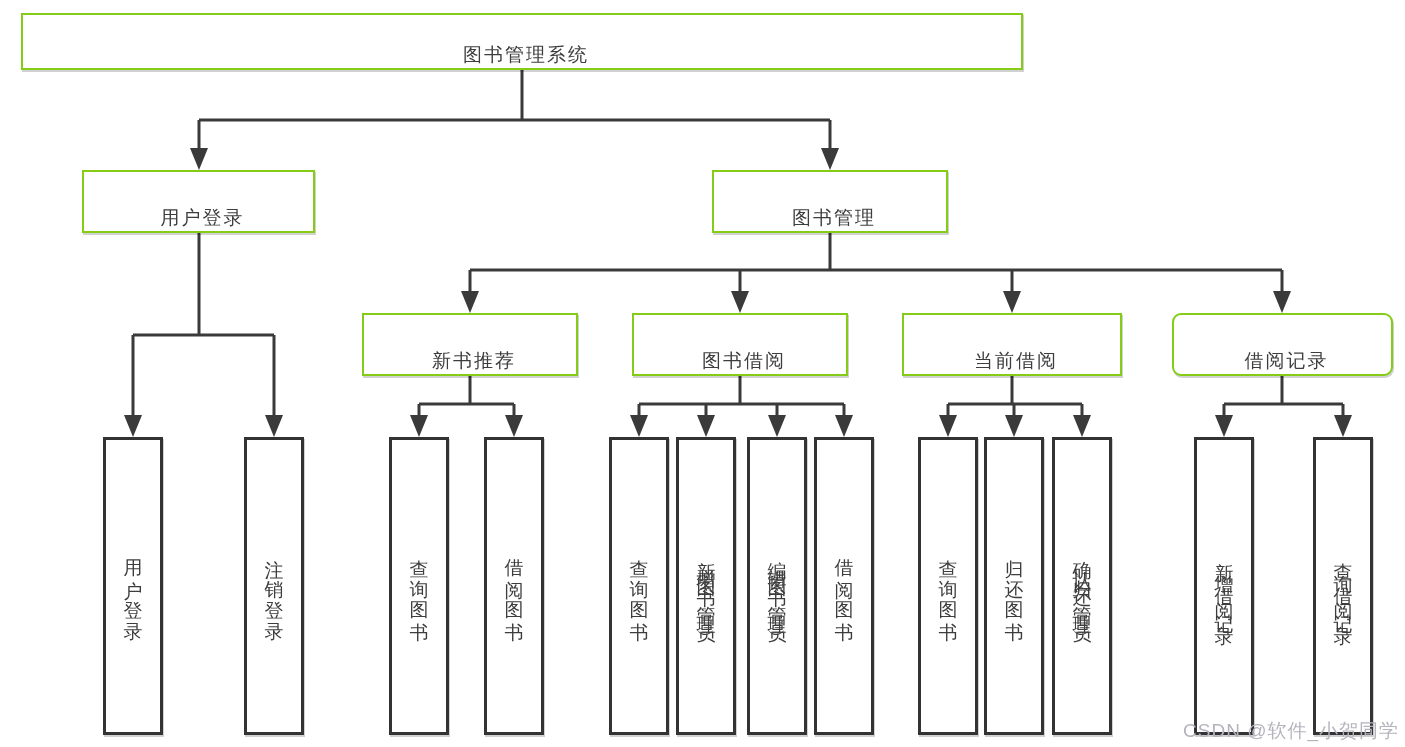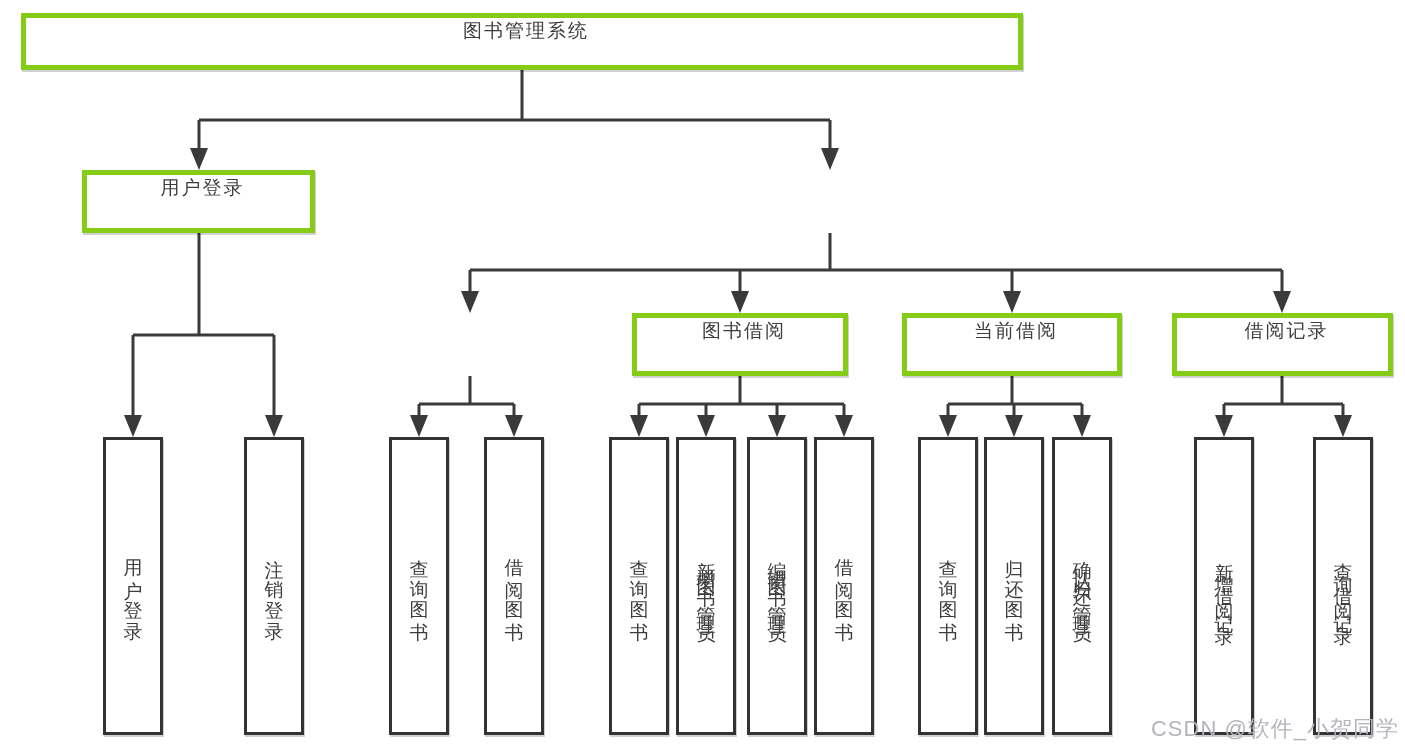--- a/index.html
+++ b/index.html
@@ -14,24 +14,24 @@
   #wires {
     position: absolute;
     left: 0; top: 0;
     width: 1405px; height: 747px;
     z-index: 1;
   }
   .node {
     position: absolute;
     box-sizing: border-box;
     background: #ffffff;
-    border: 5px solid #84cc16;
+    border: 2px solid #84cc16;
     box-shadow: 1px 2px 0 rgba(0,0,0,0.18);
     display: flex;
-    align-items: flex-start;
+    align-items: flex-end;
     justify-content: center;
     color: #3d3d3d;
     font-size: 19px;
     letter-spacing: 2px;
     z-index: 2;
     padding-left: 8px;
   }
   .leaf {
     position: absolute;
     box-sizing: border-box;
@@ -50,21 +50,21 @@
     writing-mode: vertical-lr;
     text-orientation: mixed;
     color: #3d3d3d;
     font-size: 19px;
     white-space: nowrap;
   }
   #watermark {
     position: absolute;
     right: 6px;
     bottom: 3px;
-    font-size: 22px;
+    font-size: 19px;
     color: #b4b4bd;
     letter-spacing: 1px;
     z-index: 5;
     pointer-events: none;
   }
 </style>
 </head>
 <body>
 
 <div id="stage">
@@ -112,28 +112,34 @@
     </g>
   </svg>
 
   <div class="node" style="left:21px; top:13px; width:1002px; height:57px;">
     <span>图书管理系统</span>
   </div>
 
   <div class="node" style="left:82px; top:170px; width:233px; height:63px;">
     <span>用户登录</span>
   </div>
+  <div class="node" style="left:712px; top:170px; width:236px; height:63px;">
+    <span>图书管理</span>
+  </div>
 
+  <div class="node" style="left:362px; top:313px; width:216px; height:63px;">
+    <span>新书推荐</span>
+  </div>
   <div class="node" style="left:632px; top:313px; width:216px; height:63px;font-family:Liberation Mono, monospace;">
     <span>图书借阅</span>
   </div>
   <div class="node" style="left:902px; top:313px; width:220px; height:63px;">
     <span>当前借阅</span>
   </div>
-  <div class="node" style="left:1172px; top:313px; width:221px; height:63px;">
+  <div class="node" style="left:1172px; top:313px; width:221px; height:63px;border-radius:9px;">
     <span>借阅记录</span>
   </div>
 
   <div class="leaf" style="left:103px;">
     <span style="letter-spacing: 21px;">用户登录</span>
   </div>
   <div class="leaf" style="left:244px;">
     <span style="letter-spacing: 21px;">注销登录</span>
   </div>
 

